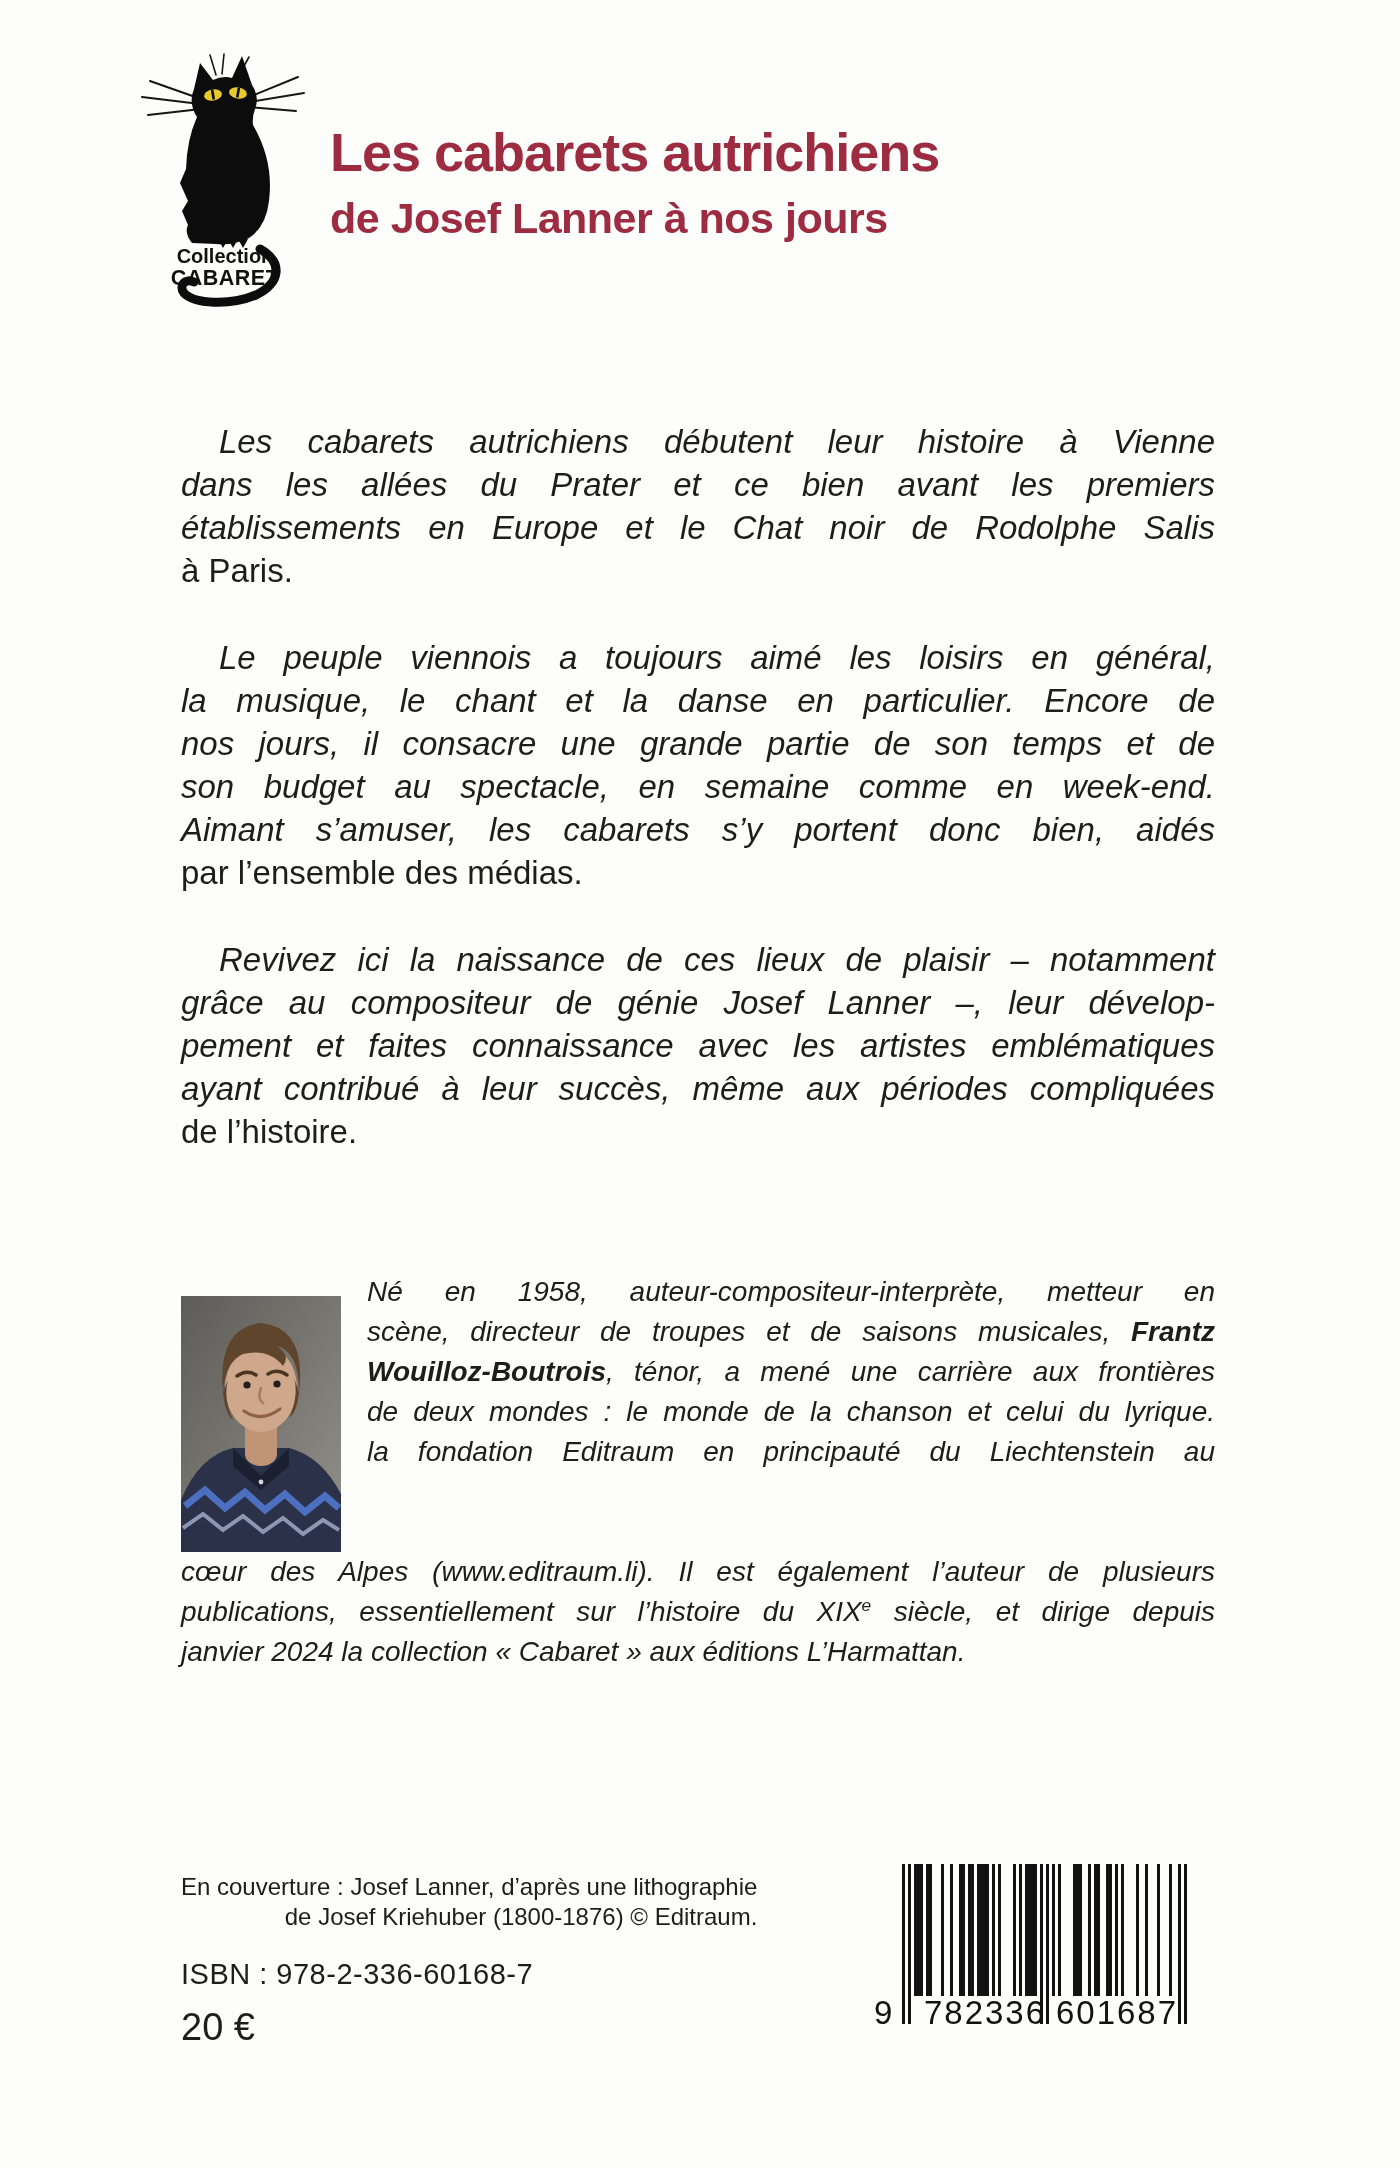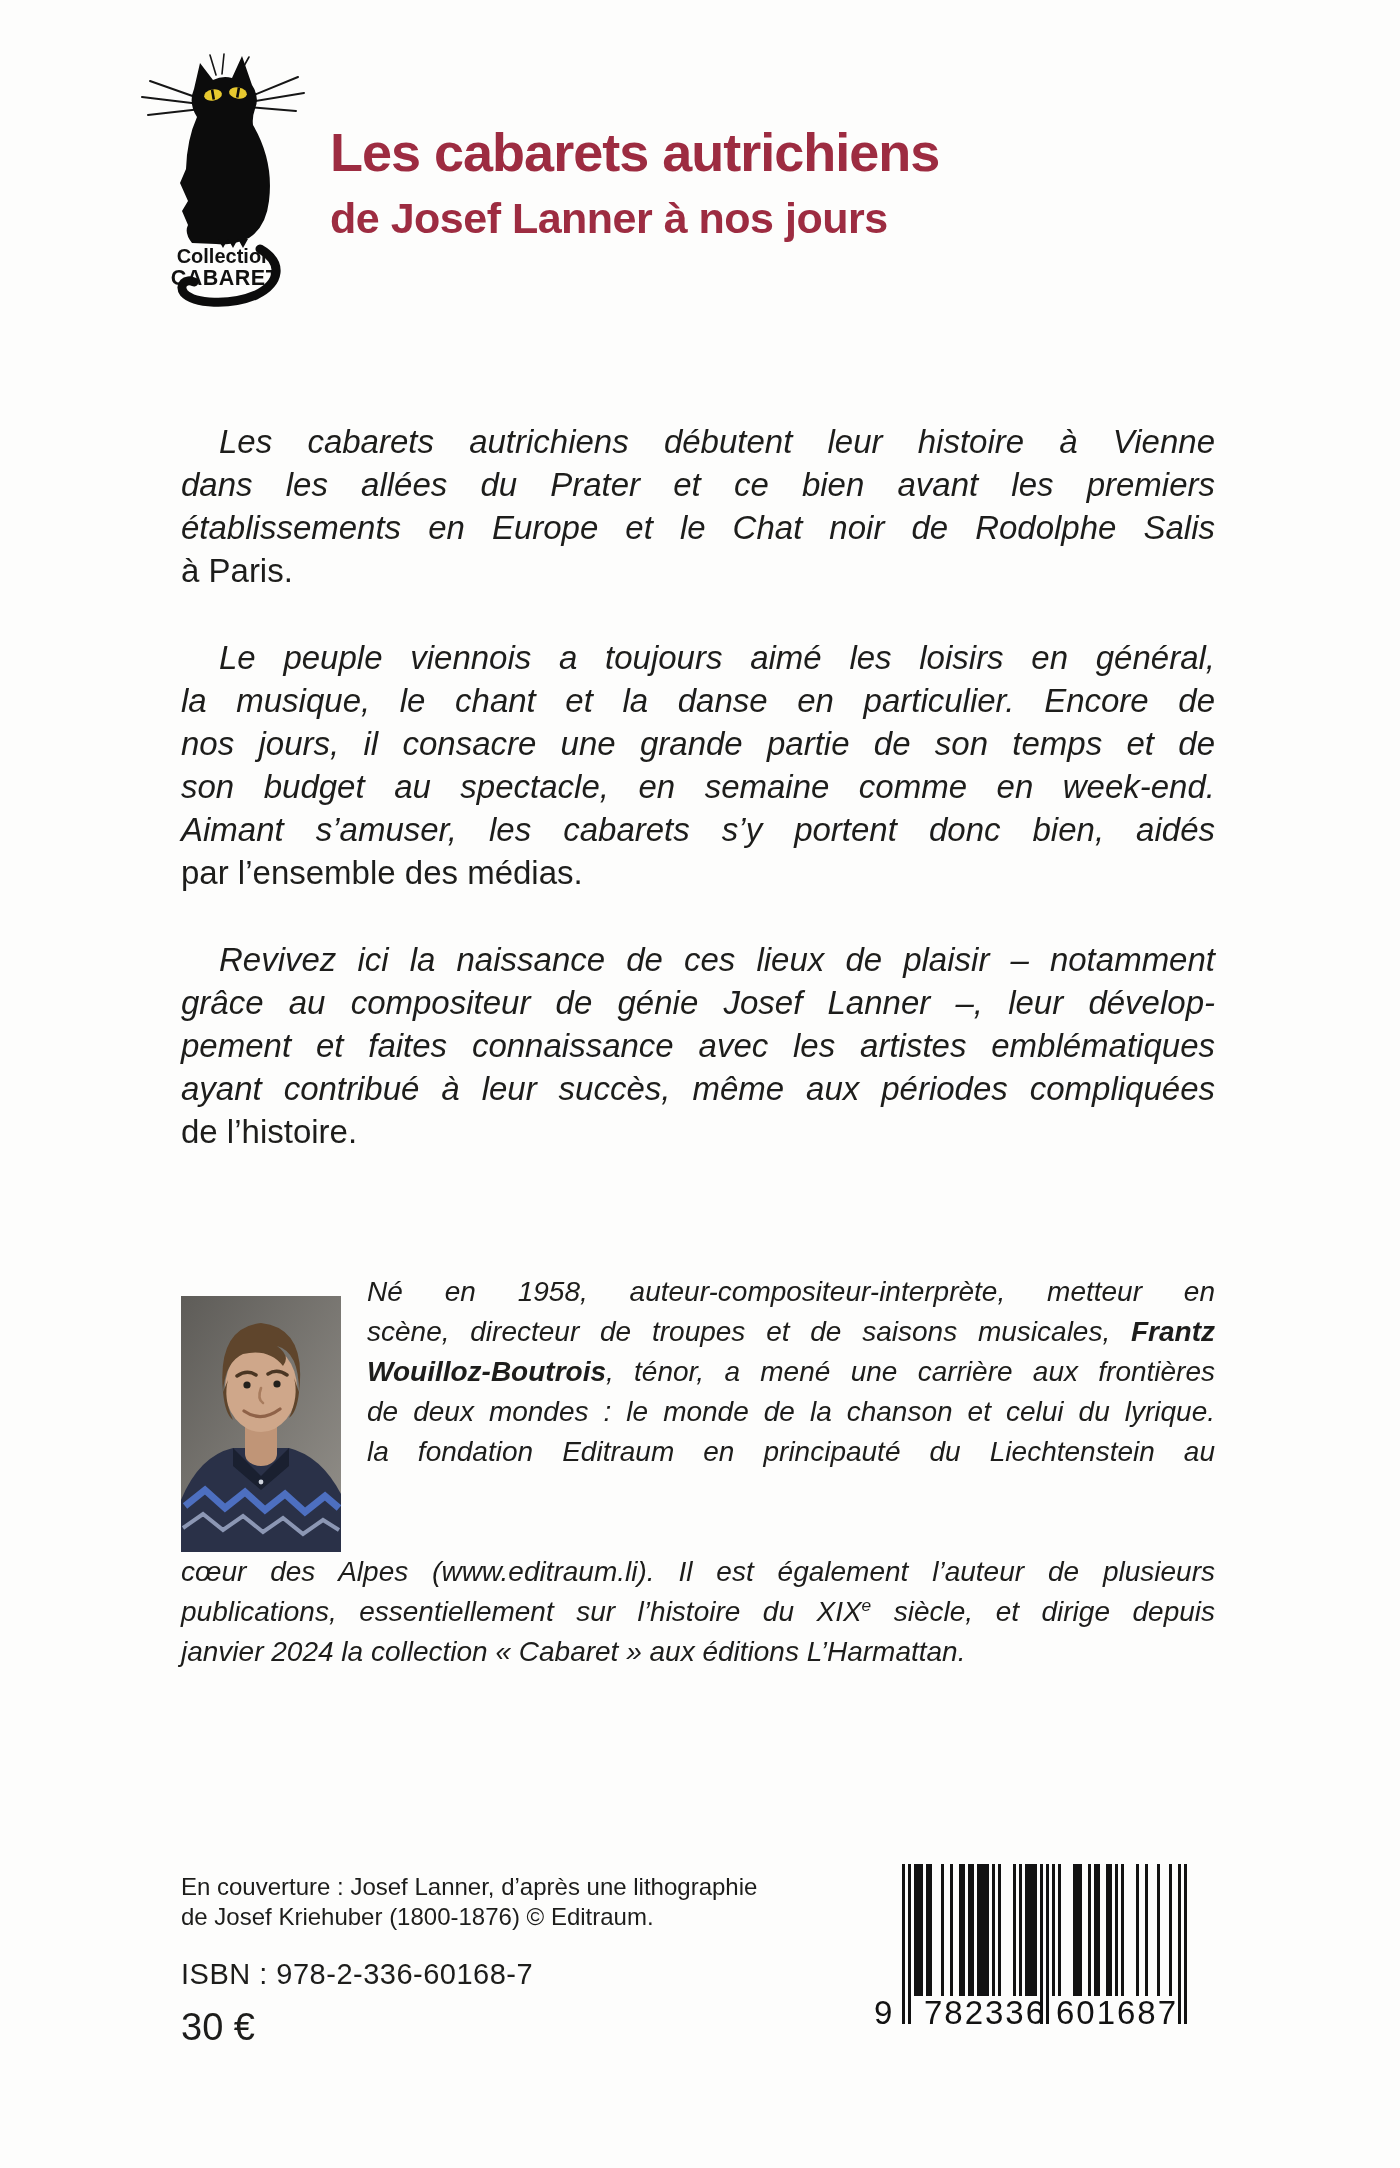--- a/index.html
+++ b/index.html
@@ -32,21 +32,21 @@
   
   .bio{position:absolute;left:181px;top:1272px;width:1034px;
     font-size:28px;line-height:40px;font-style:italic;}
   .bio-top{display:flex;}
   .author-photo{flex:0 0 160px;width:160px;height:256px;margin:24px 26px 0 0;}
   .author-photo svg{display:block;width:100%;height:100%;}
   .bio-lines{flex:1 1 auto;min-width:0;}
   .bio b{font-weight:700;}
   .bio sup{font-size:0.62em;vertical-align:super;line-height:0;}
   
-  .credit{position:absolute;left:181px;top:1872px;font-size:24px;line-height:30px;}
+  .credit{position:absolute;left:181px;top:1872px;font-size:24px;line-height:30px;text-align:right;}
   .isbn{position:absolute;left:181px;top:1958px;font-size:29px;letter-spacing:0.5px;}
   .price{position:absolute;left:181px;top:2006px;font-size:38px;}
   
   .barcode{position:absolute;left:874px;top:1864px;width:330px;height:172px;}
   .bc-bars{position:absolute;left:28px;top:0;display:flex;align-items:flex-start;}
   .bc-bars .module{width:3px;height:132px;background:transparent;}
   .bc-bars .module.on{background:#121212;}
   .bc-bars .module.guard{height:160px;}
   .bc-num{position:absolute;top:130px;font-size:33px;letter-spacing:2px;color:#121212;
     font-family:"Liberation Sans",sans-serif;}
@@ -165,21 +165,21 @@
       <div class="lline">janvier 2024 la collection « Cabaret » aux éditions L’Harmattan.</div>
     </div>
   </section>
 
   <div class="credit">
     <div>En couverture : Josef Lanner, d’après une lithographie</div>
     <div>de Josef Kriehuber (1800-1876) © Editraum.</div>
   </div>
 
   <div class="isbn">ISBN : 978-2-336-60168-7</div>
-  <div class="price">30 €</div>
+  <div class="price">20 €</div>
 
   <div class="barcode">
     <div class="bc-bars">
         <div class="module on guard"></div>
         <div class="module guard"></div>
         <div class="module on guard"></div>
         <div class="module"></div>
         <div class="module on"></div>
         <div class="module on"></div>
         <div class="module on"></div>

